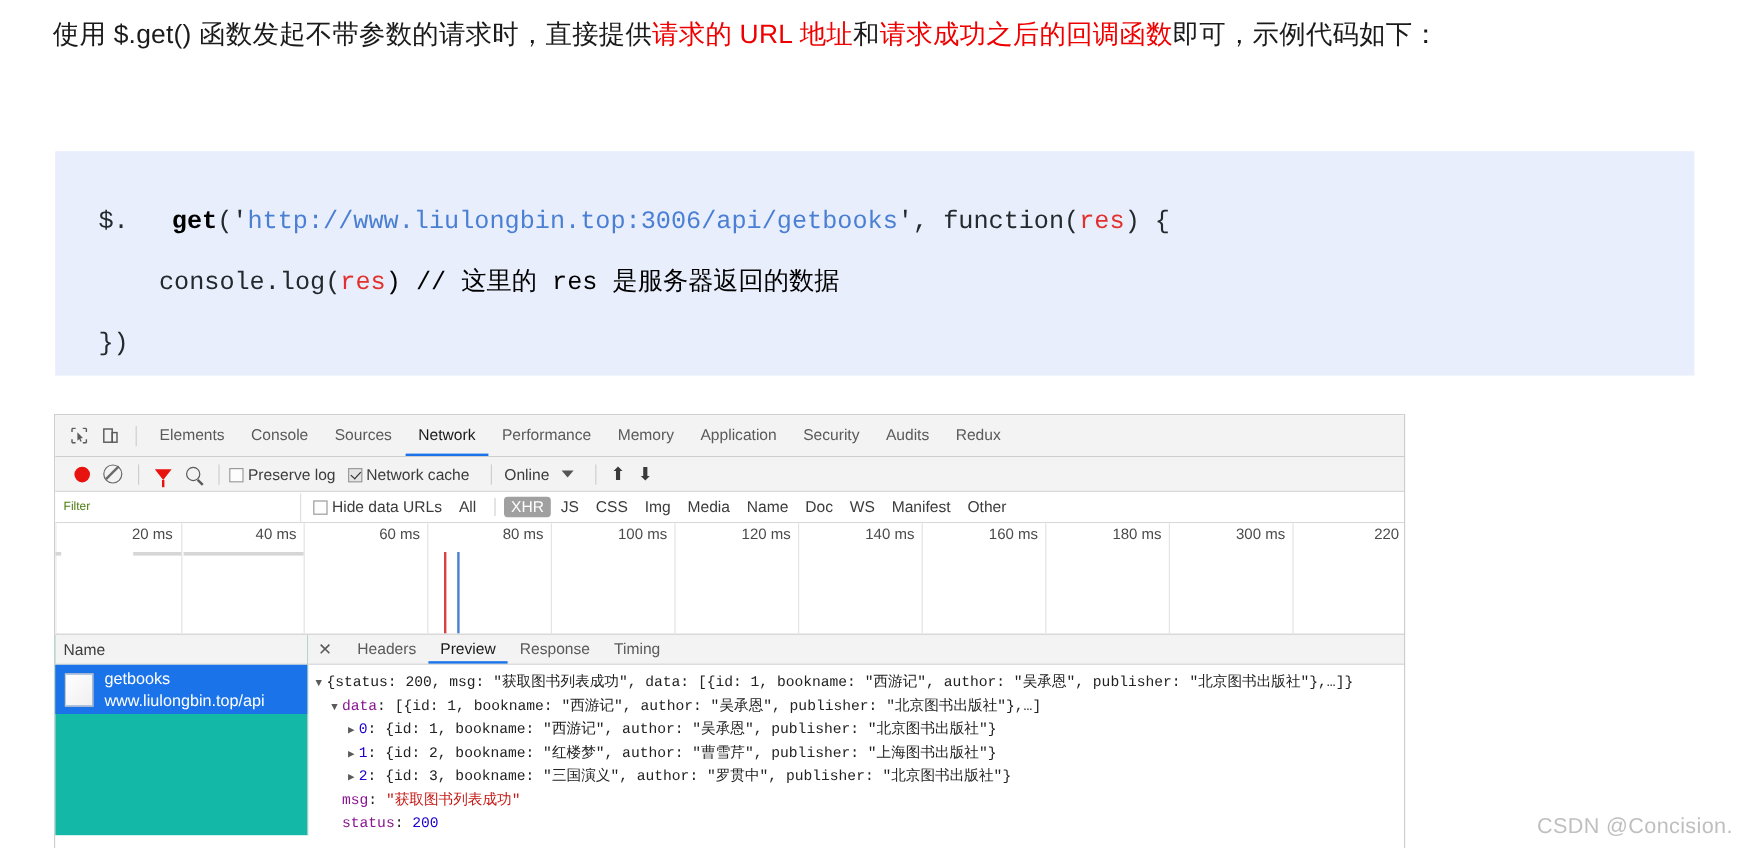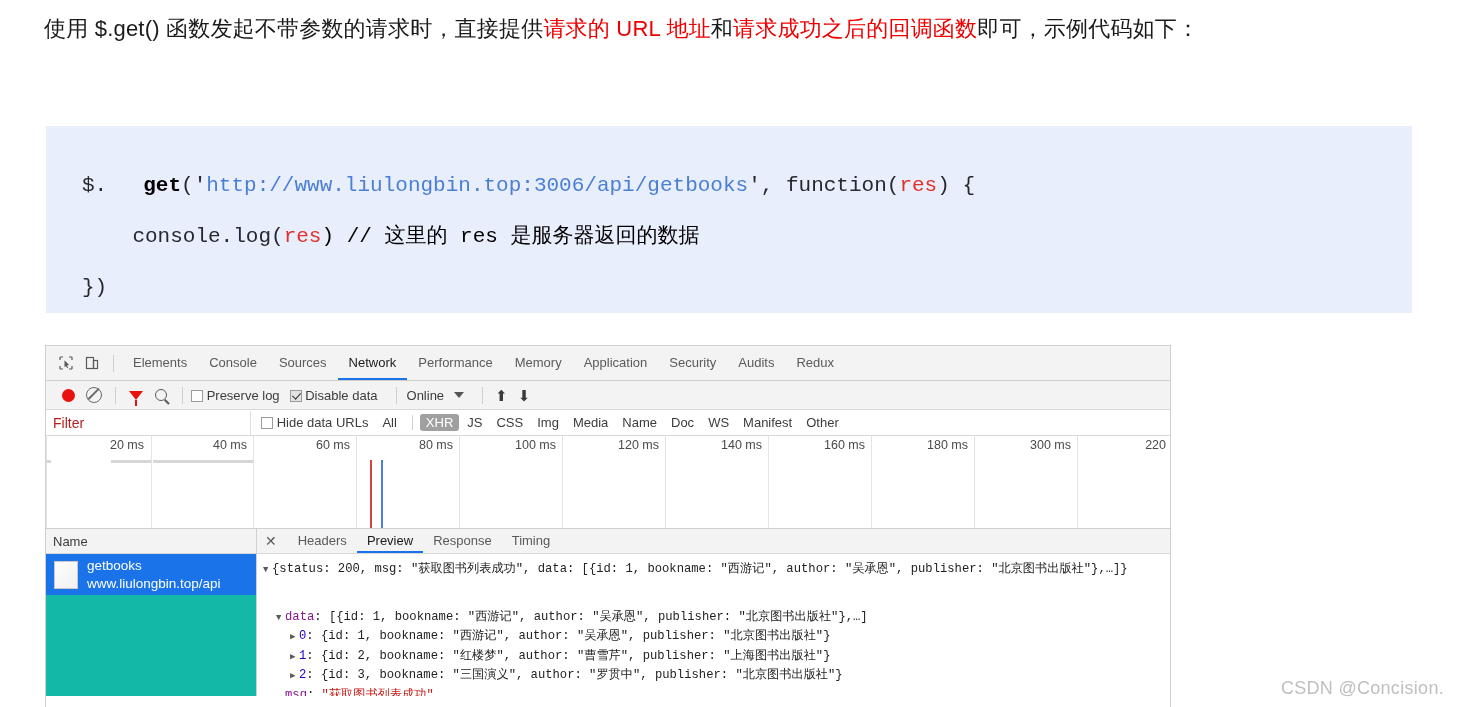--- a/index.html
+++ b/index.html
@@ -197,24 +197,24 @@
     border-bottom: 1px solid #d8d8d8;
     box-sizing: border-box;
     font-size: 13px;
     color: #3c3c3c;
   }
   .filter-input {
     width: 205px;
     height: 24px;
     line-height: 24px;
     padding-left: 7px;
-    color: #b91c1c;
+    color: #4d7c0f;
     border-right: 1px solid #e0e0e0;
     box-sizing: border-box;
-    font-size: 14px;
+    font-size: 10px;
   }
   .ftype {
     padding: 1px 6px;
     border-radius: 3px;
     color: #3c3c3c;
     margin-right: 2px;
     white-space: nowrap;
     text-align: center;
   }
   .ftype.sel {
@@ -421,21 +421,21 @@
     </div>
     <div class="dt-sep"></div>
     <div style="width:24px;display:flex;align-items:center;justify-content:center;">
       <div class="funnel"></div>
     </div>
     <div style="width:26px;display:flex;align-items:center;justify-content:center;">
       <div class="magnifier"></div>
     </div>
     <div class="dt-sep"></div>
     <label class="tb-item"><span class="cbox"></span> <span>Preserve log</span></label>
-    <label class="tb-item"><span class="cbox checked"></span> <span>Disable data</span></label>
+    <label class="tb-item"><span class="cbox checked"></span> <span>Network cache</span></label>
     <div class="dt-sep"></div>
     <div class="tb-item" style="margin-left:2px;">Online</div>
     <div style="margin-right:10px;">
         <div class="caret-dn"></div>
       </div>
     <div class="dt-sep"></div>
     <div class="arrow-ic tb-item" style="margin-left:4px;">⬆</div>
     <div class="arrow-ic tb-item">⬇</div>
   </div>
 
@@ -509,21 +509,21 @@
         <div class="close-x">✕</div>
         <div class="sub-tab">Headers</div>
         <div class="sub-tab active">Preview</div>
         <div class="sub-tab">Response</div>
         <div class="sub-tab">Timing</div>
       </div>
 
       <div class="preview">
         <div class="pv-line"><span class="tri">▼</span><span>{status: 200, msg: "获取图书列表成功", data: [{id: 1, bookname: "西游记", author: "吴承恩", publisher: "北京图书出版社"},…]}</span></div>
 
-        <div class="pv-line" style="padding-left:13px;margin-top:28px;"><span class="tri">▼</span><span class="k-name">data</span><span>: [{id: 1, bookname: "西游记", author: "吴承恩", publisher: "北京图书出版社"},…]</span></div>
+        <div class="pv-line" style="padding-left:13px;"><span class="tri">▼</span><span class="k-name">data</span><span>: [{id: 1, bookname: "西游记", author: "吴承恩", publisher: "北京图书出版社"},…]</span></div>
 
         <div class="pv-line" style="padding-left:27px;"><span class="tri">▶</span><span class="k-num">0</span><span>: {id: 1, bookname: "西游记", author: "吴承恩", publisher: "北京图书出版社"}</span></div>
 
         <div class="pv-line" style="padding-left:27px;"><span class="tri">▶</span><span class="k-num">1</span><span>: {id: 2, bookname: "红楼梦", author: "曹雪芹", publisher: "上海图书出版社"}</span></div>
 
         <div class="pv-line" style="padding-left:27px;"><span class="tri">▶</span><span class="k-num">2</span><span>: {id: 3, bookname: "三国演义", author: "罗贯中", publisher: "北京图书出版社"}</span></div>
 
         <div class="pv-line" style="padding-left:22px;"><span class="k-name">msg</span><span class="k-pun">: </span><span class="k-str">"获取图书列表成功"</span></div>
 
         <div class="pv-line" style="padding-left:22px;"><span class="k-name">status</span><span class="k-pun">: </span><span class="k-num">200</span></div>

